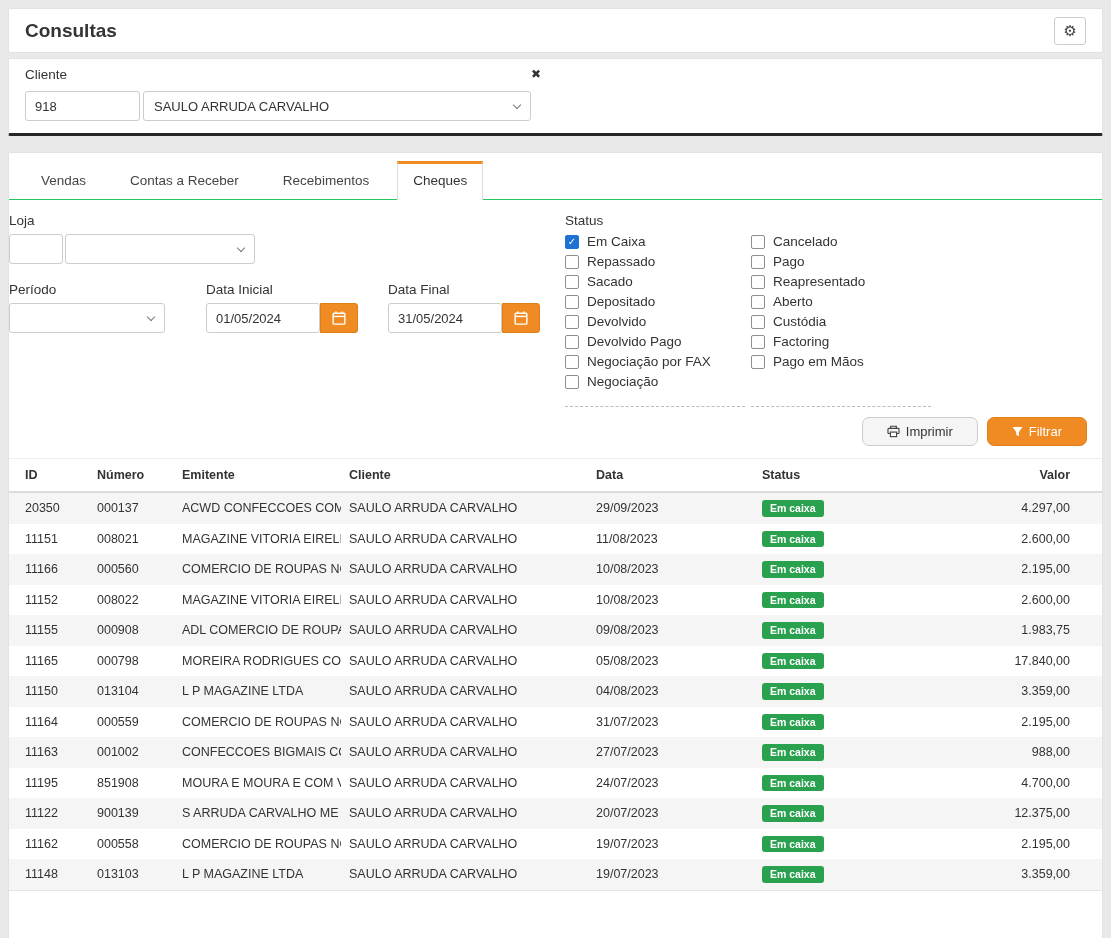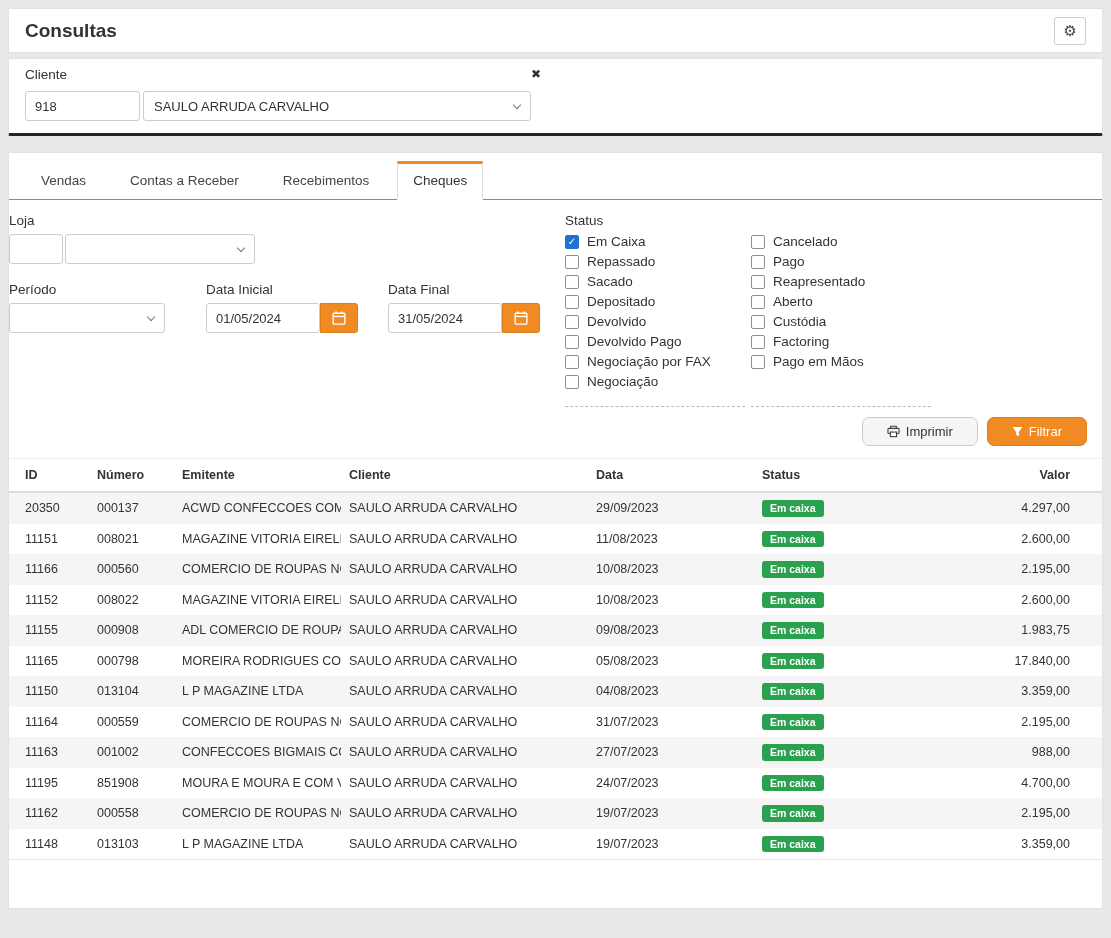--- a/index.html
+++ b/index.html
@@ -406,20 +406,29 @@
           <tr>
             <td class="col-id">11195</td>
             <td>851908</td>
             <td>MOURA E MOURA E COM VAR…</td>
             <td>SAULO ARRUDA CARVALHO</td>
             <td>24/07/2023</td>
             <td><span class="badge">Em caixa</span></td>
             <td class="col-valor">4.700,00</td>
           </tr>
           <tr>
+            <td class="col-id">11122</td>
+            <td>900139</td>
+            <td>S ARRUDA CARVALHO ME</td>
+            <td>SAULO ARRUDA CARVALHO</td>
+            <td>20/07/2023</td>
+            <td><span class="badge">Em caixa</span></td>
+            <td class="col-valor">12.375,00</td>
+          </tr>
+          <tr>
             <td class="col-id">11162</td>
             <td>000558</td>
             <td>COMERCIO DE ROUPAS NOV…</td>
             <td>SAULO ARRUDA CARVALHO</td>
             <td>19/07/2023</td>
             <td><span class="badge">Em caixa</span></td>
             <td class="col-valor">2.195,00</td>
           </tr>
           <tr>
             <td class="col-id">11148</td>

